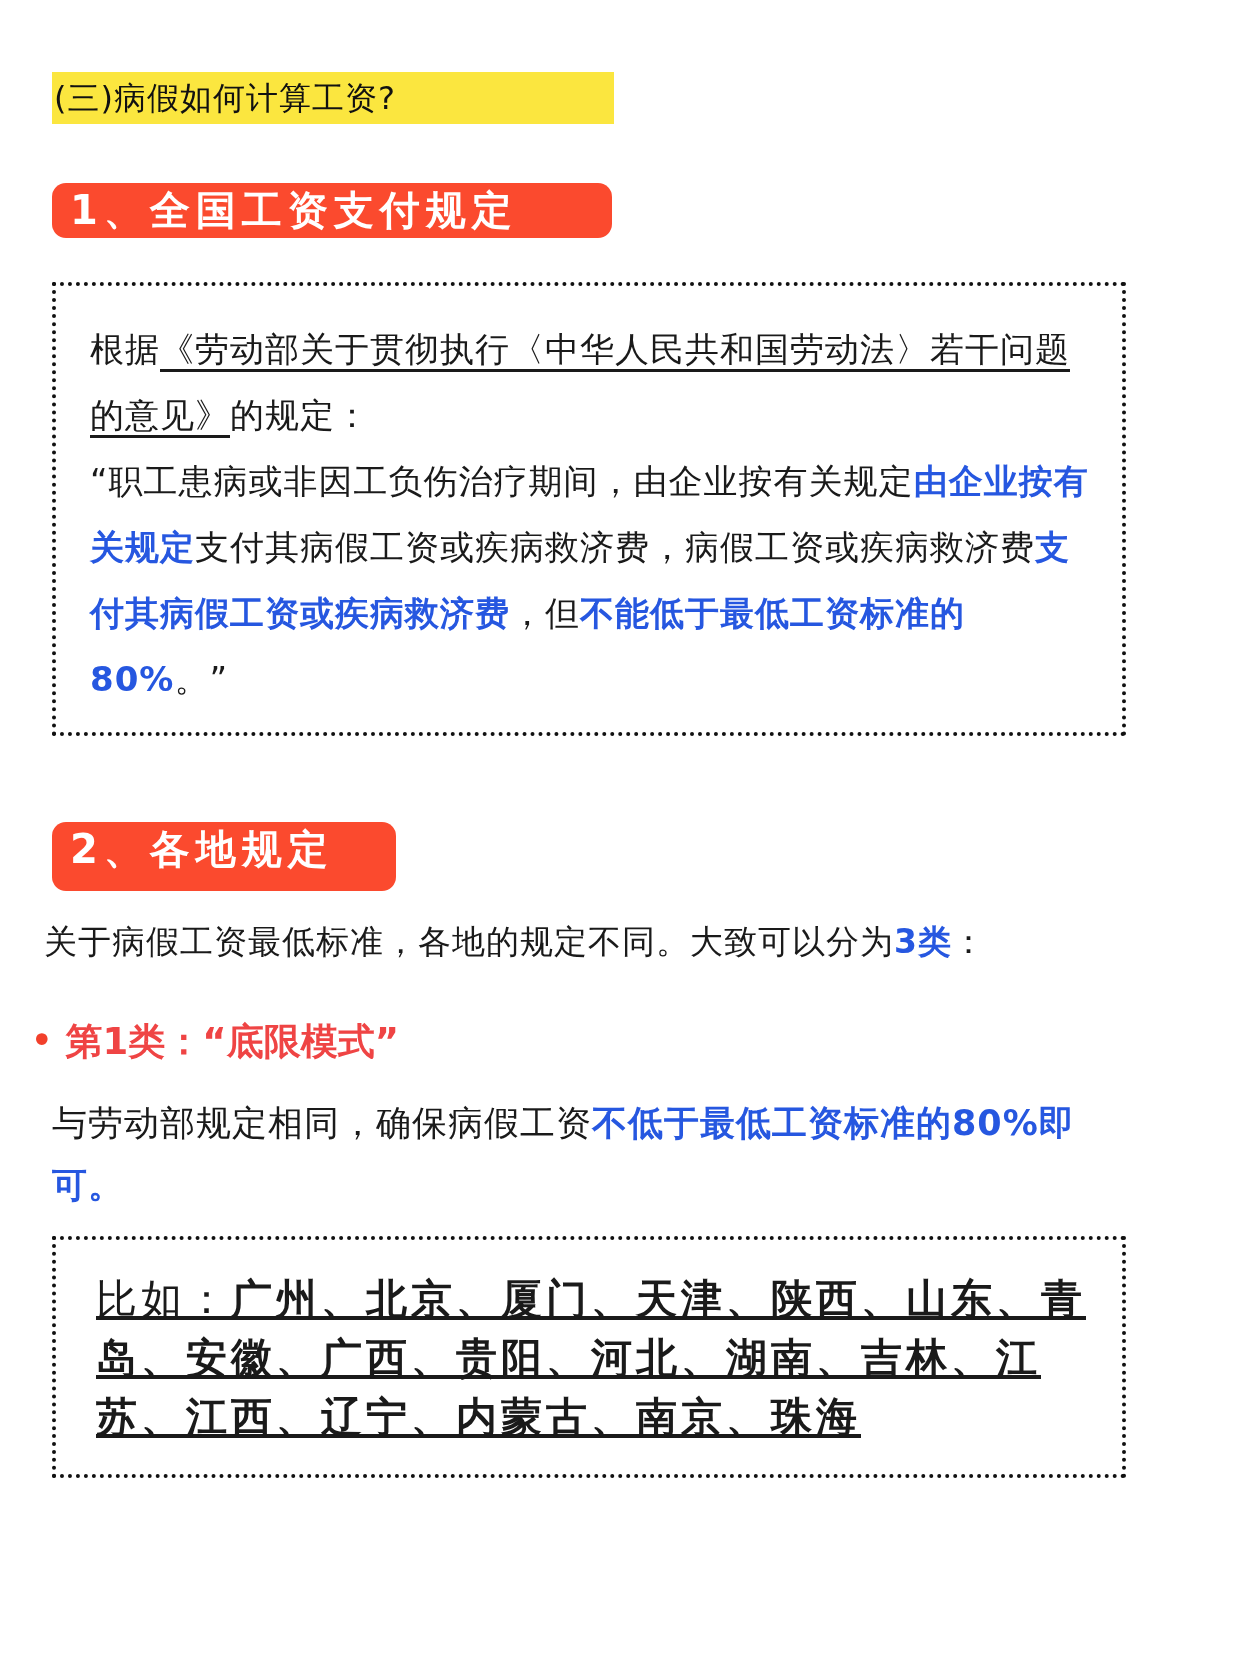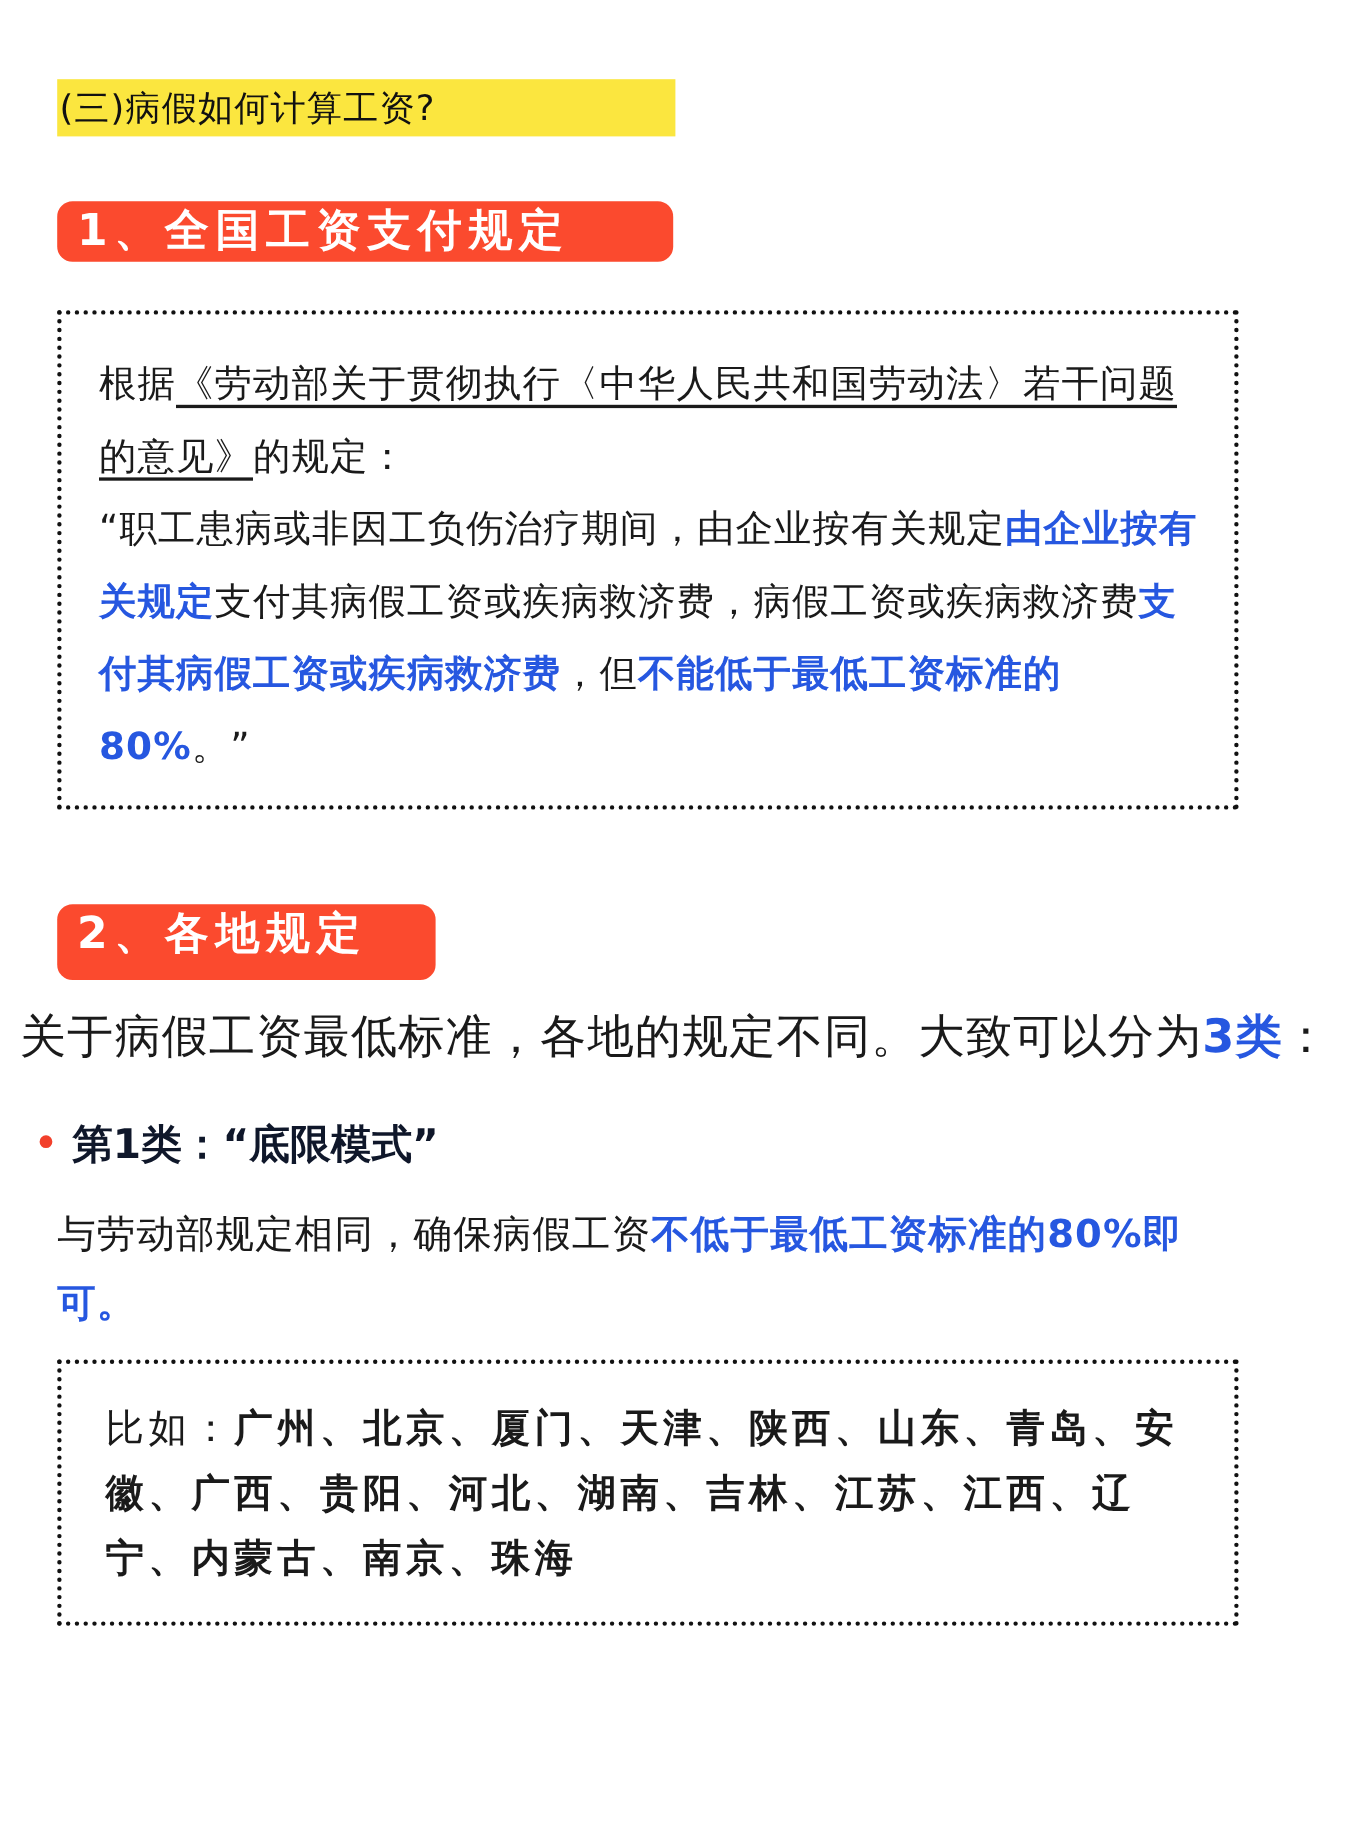--- a/index.html
+++ b/index.html
@@ -27,36 +27,36 @@
   }
   .box1 { left: 52px; top: 282px; width: 1074px; height: 454px; }
   .box2 { left: 52px; top: 1236px; width: 1074px; height: 242px; }
   .box1-text {
     left: 90px; top: 316px; width: 1010px;
     font-size: 34px; line-height: 66px; color: #1a1a1a;
     letter-spacing: 1px;
   }
   .u { text-decoration: underline; text-decoration-thickness: 3px; text-underline-offset: 8px; }
   .blue { color: #2657e0; font-weight: bold; }
-  .red { color: #0f172a; font-weight: bold; }
+  .red { color: #ef4444; font-weight: bold; }
   .intro {
-    left: 18px; top: 912px; width: 1200px;
-    font-size: 42px; line-height: 60px; white-space: nowrap; letter-spacing: 1px;
+    left: 44px; top: 912px; width: 1200px;
+    font-size: 33px; line-height: 60px; white-space: nowrap; letter-spacing: 1px;
   }
   .cat1 {
     left: 30px; top: 1010px; font-size: 37px; line-height: 60px; white-space: nowrap;
   }
   .cat1 .dot { color: #f2402b; font-size: 40px; margin-right: 12px; }
   .cat1-desc {
     left: 52px; top: 1092px; width: 1090px;
     font-size: 35px; line-height: 62px; letter-spacing: 1px;
   }
   .box2-text {
     left: 96px; top: 1270px; width: 1000px;
-    font-size: 35px; line-height: 59px; letter-spacing: 4px; color: #1a1a1a;
+    font-size: 41px; line-height: 59px; letter-spacing: 4px; color: #1a1a1a; text-decoration: underline;
   }
   .box2-text .cities { font-weight: bold; }
 </style>
 </head>
 <body>
 
 <div class="abs title-bar">(三)病假如何计算工资?</div>
 
 <div class="abs sec-bar sec1">1、全国工资支付规定</div>
 

